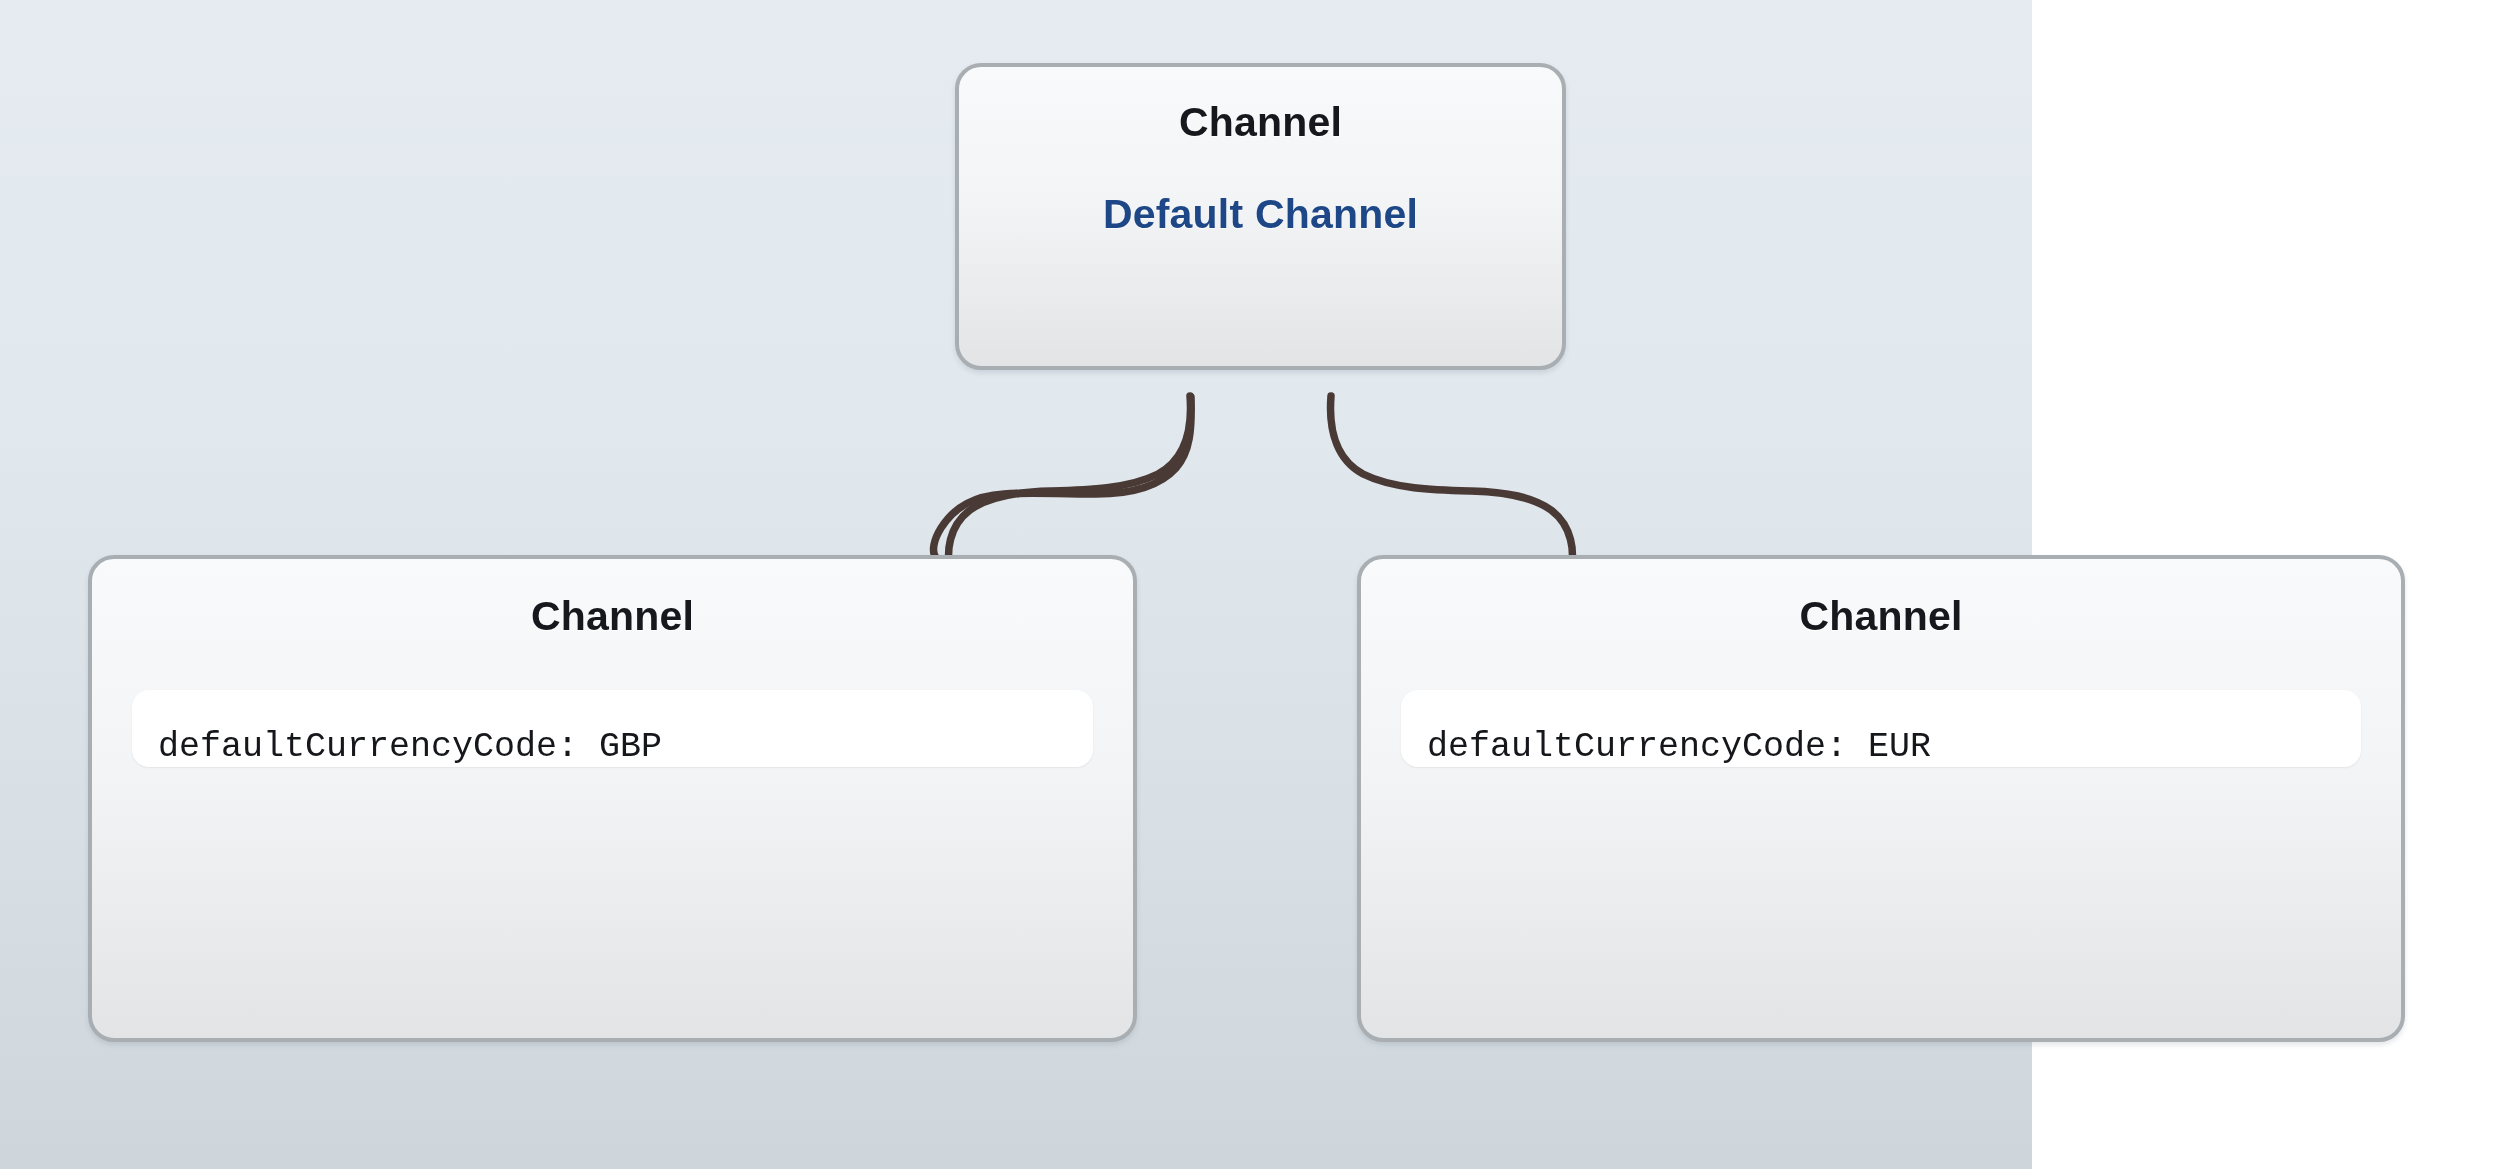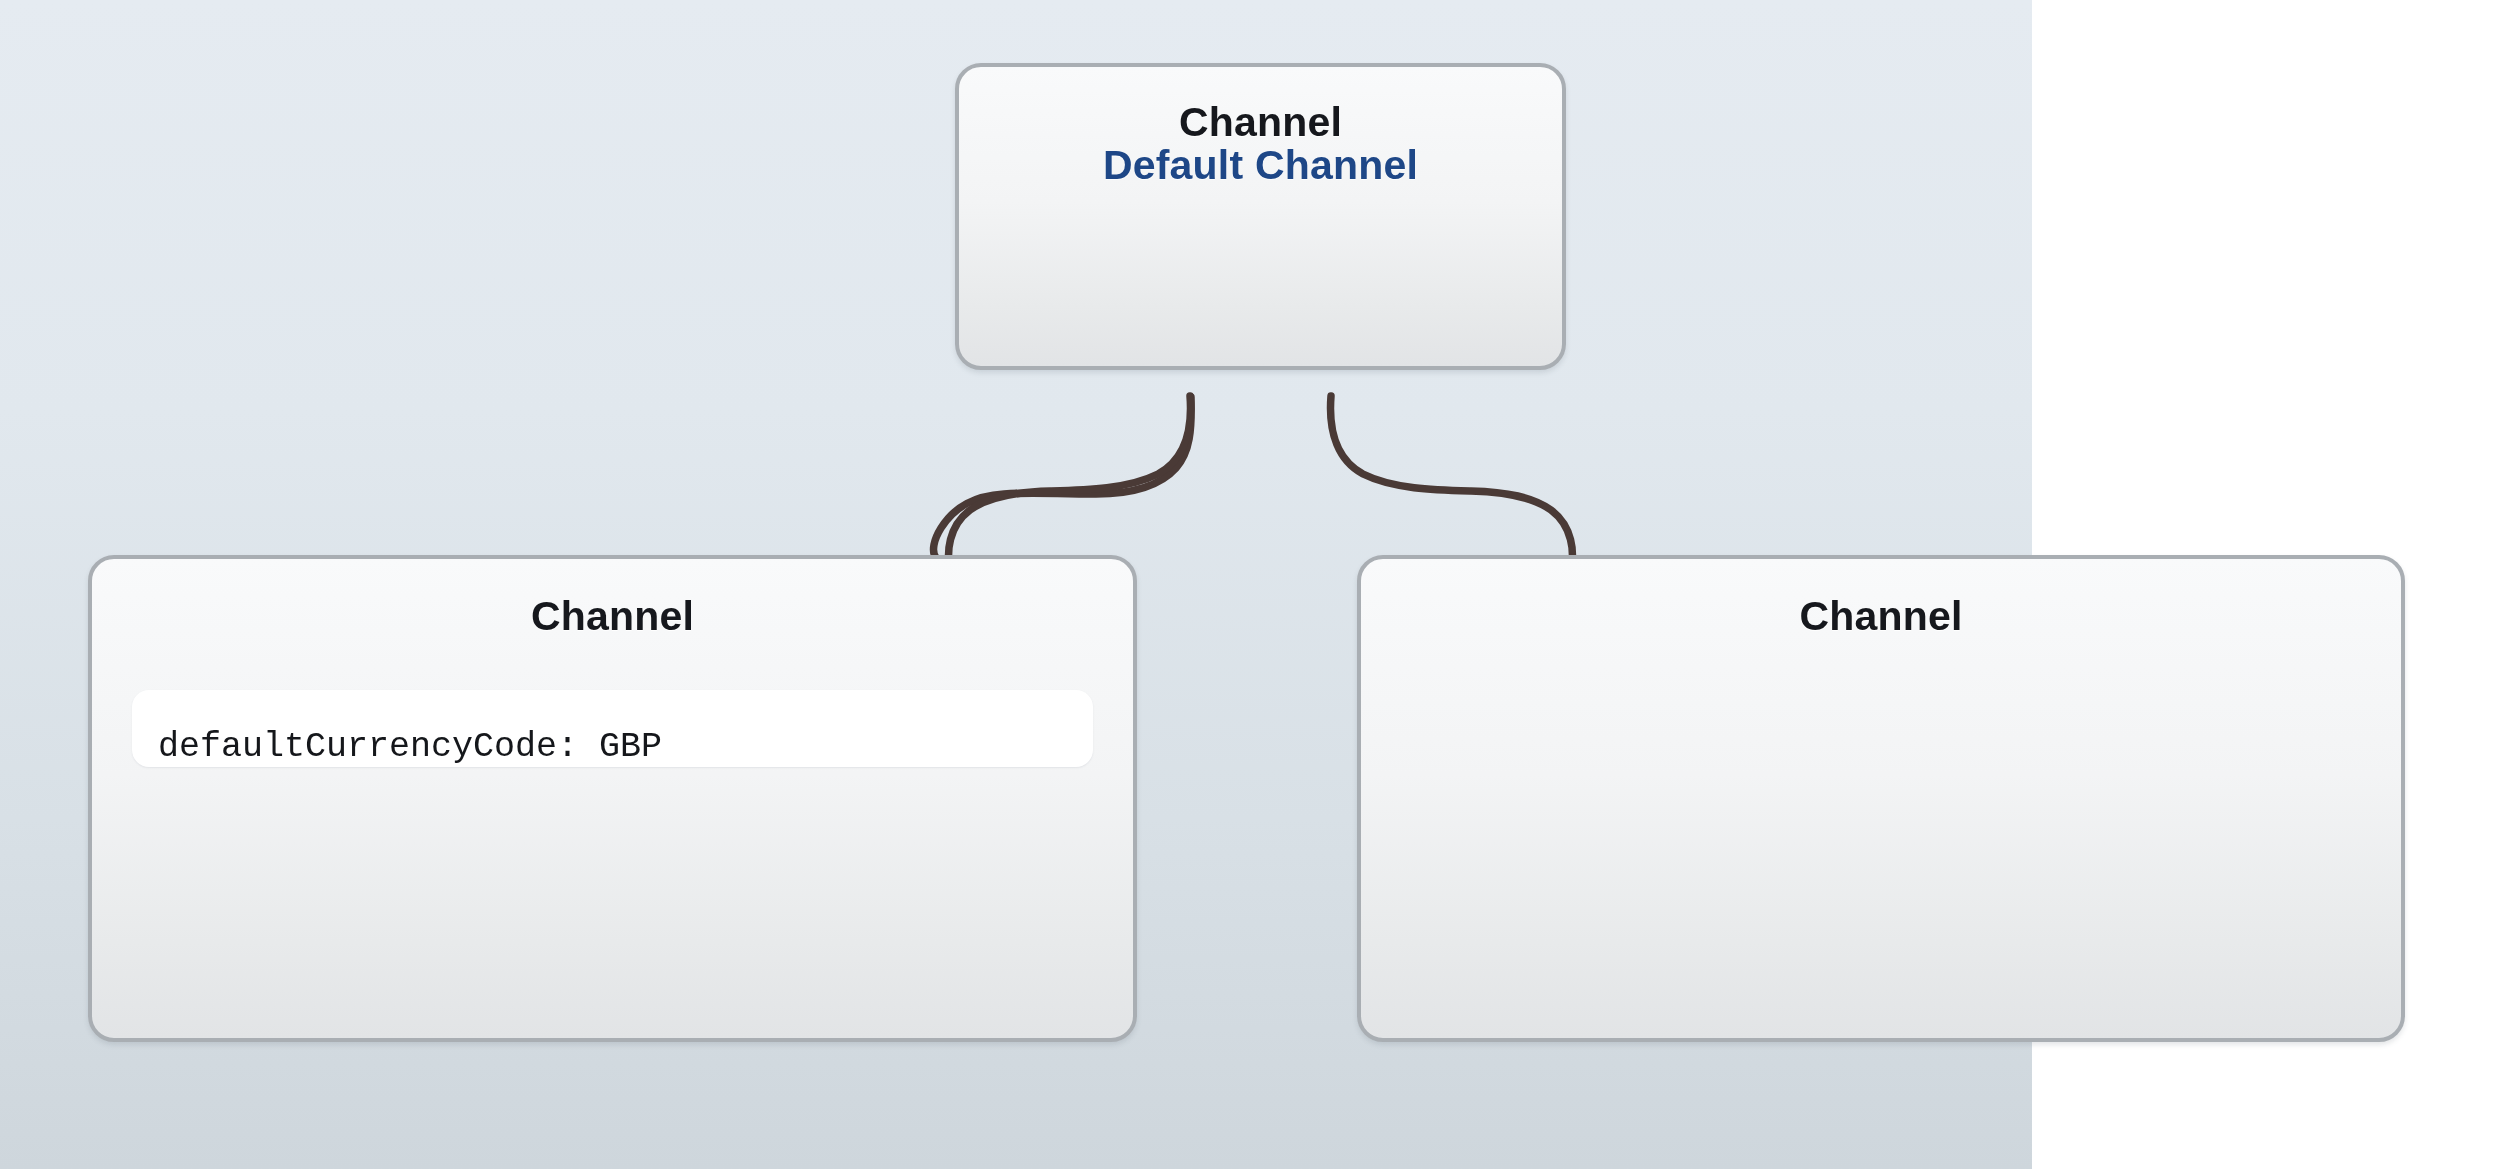--- a/index.html
+++ b/index.html
@@ -78,21 +78,21 @@
 
   
   #node-root {
     left: 955px;
     top: 63px;
     width: 611px;
     height: 307px;
     padding: 34px 26px 30px 26px;
   }
   #node-root .node-type { font-size: 41px; line-height: 1.05; }
-  #node-root .node-name { font-size: 41px; line-height: 1.05; }
+  #node-root .node-name { font-size: 41px; line-height: 1.05; margin-top: 49px; }
 
   
   #node-uk {
     left: 88px;
     top: 555px;
     width: 1049px;
     height: 487px;
     padding: 36px 40px 36px 40px;
   }
   #node-de {
@@ -204,15 +204,20 @@
     <div class="node-type">Channel</div>
     <div class="props">
       <div class="prop-box">
         <span>defaultCurrencyCode: GBP</span>
       </div>
     </div>
   </div>
 
   <div class="node child" id="node-de">
     <div class="node-type">Channel</div>
+    <div class="props">
+      <div class="prop-box">
+        <span>defaultCurrencyCode: EUR</span>
+      </div>
+    </div>
   </div>
 
 </div>
 
 </body></html>

